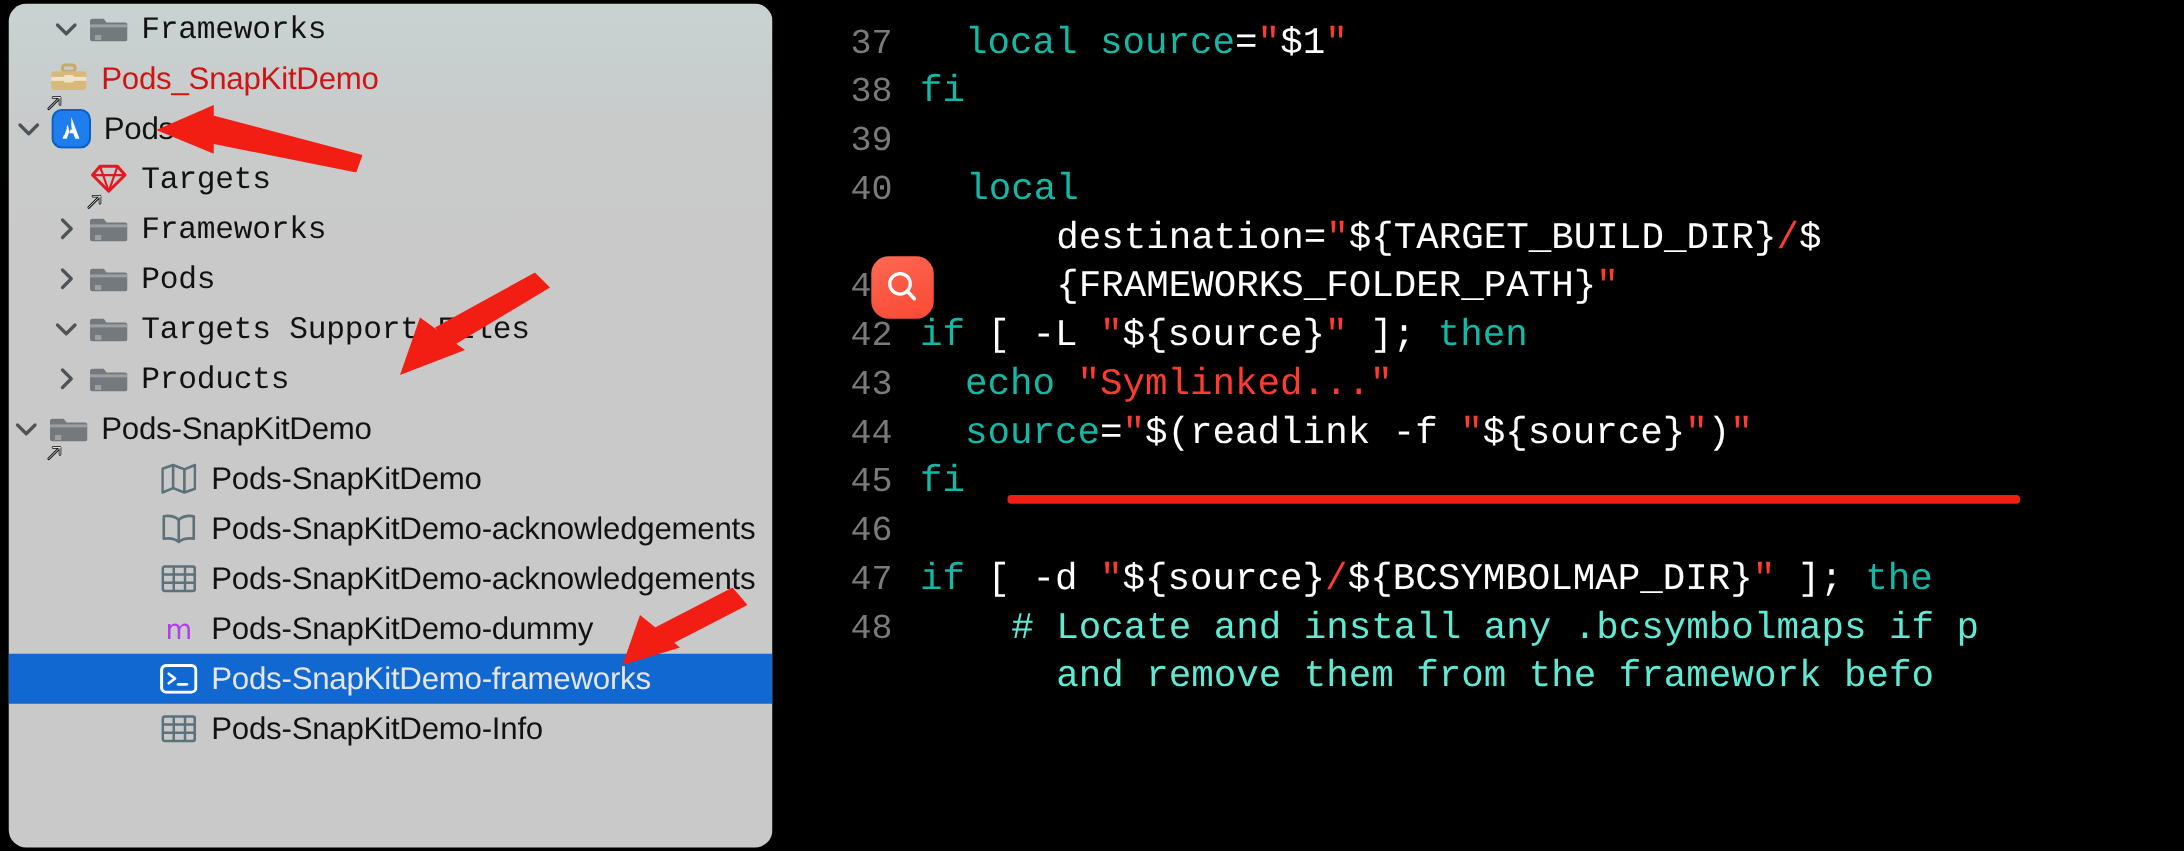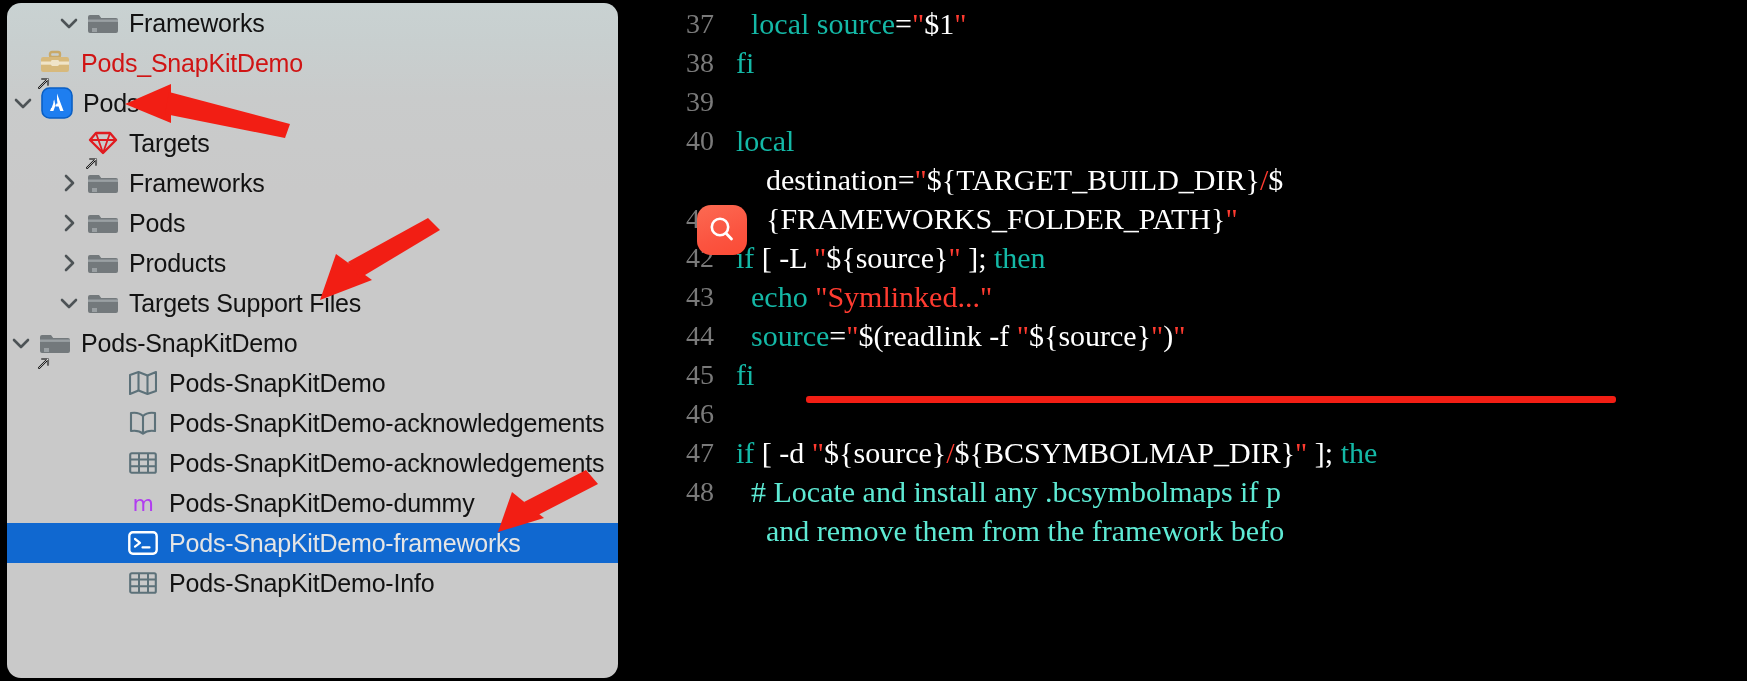--- a/index.html
+++ b/index.html
@@ -50,21 +50,21 @@
   .row .twisty svg { display: block; }
   .row .ico {
     width: 40px; min-width: 40px; height: 32px;
     display: flex; align-items: center; justify-content: center;
     position: relative;
   }
   .row .lbl { padding-left: 6px; }
 
   
   .i0 { padding-left: 2px; }
-  .i1 { padding-left: 48px; }
+  .i1 { padding-left: 32px; font-family: Liberation Mono, monospace; }
   .i2 { }
   .i3 { padding-left: 88px; }
 
   .red-text { color: #d01414; }
 
   
   .alias {
     position: absolute;
     left: 2px; bottom: -2px;
     width: 14px; height: 14px;
@@ -74,28 +74,28 @@
   
   #editor {
     position: absolute;
     left: 618px; top: 0;
     width: 1129px; height: 681px;
     background: #000000;
     overflow: hidden;
   }
   .code-wrap {
     position: relative;
-    padding-top: 4px;
-    font-family: Liberation Serif, serif;
+    padding-top: 16px;
+    font-family: Liberation Mono, monospace;
     font-size: 30px;
     line-height: 39px;
     white-space: pre;
   }
   .cline { display: flex; align-items: flex-start; height: 39px; }
-  .cline.tall { height: 78px; }
+  .cline.tall { height: 78px; gap: 37px; }
   .gutter {
     width: 118px; min-width: 118px;
     text-align: right;
     padding-right: 22px;
     color: #7a7a7a;
     font-size: 28px;
   }
   .ctext { flex: 1; color: #ffffff; }
   .kw  { color: #14b8a6; }
   .qt  { color: #ff3b30; }
@@ -220,47 +220,47 @@
             <svg width="30" height="26" viewBox="0 0 30 26">
         <path d="M2 5 h9 l2.2 3 H28 a2 2 0 0 1 2 2 v11 a2 2 0 0 1 -2 2 H2 a2 2 0 0 1 -2 -2 V7 a2 2 0 0 1 2 -2 z" fill="#73797c"></path>
         <rect x="0" y="9.5" width="30" height="2.4" fill="#9aa0a3"></rect>
         <path d="M4 18 h5 v4 h-5 z" fill="#9aa0a3"></path>
       </svg>
           </span>
           <span class="lbl">Pods</span>
         </div>
         <div class="row i1">
           <span class="twisty">
+            <svg width="20" height="14" viewBox="0 0 20 14">
+      <path d="M3 4 L10 11 L17 4" fill="none" stroke="#4d5356" stroke-width="2.6" stroke-linecap="round" stroke-linejoin="round"></path>
+            </svg>
+          </span>
+          <span class="ico">
+            <svg width="30" height="26" viewBox="0 0 30 26">
+        <path d="M2 5 h9 l2.2 3 H28 a2 2 0 0 1 2 2 v11 a2 2 0 0 1 -2 2 H2 a2 2 0 0 1 -2 -2 V7 a2 2 0 0 1 2 -2 z" fill="#73797c"></path>
+        <rect x="0" y="9.5" width="30" height="2.4" fill="#9aa0a3"></rect>
+        <path d="M4 18 h5 v4 h-5 z" fill="#9aa0a3"></path>
+      </svg>
+          </span>
+          <span class="lbl">Targets Support Files</span>
+        </div>
+        <div class="row i1">
+          <span class="twisty">
             <svg width="14" height="20" viewBox="0 0 14 20">
       <path d="M4 3 L11 10 L4 17" fill="none" stroke="#4d5356" stroke-width="2.6" stroke-linecap="round" stroke-linejoin="round"></path>
             </svg>
           </span>
           <span class="ico">
             <svg width="30" height="26" viewBox="0 0 30 26">
         <path d="M2 5 h9 l2.2 3 H28 a2 2 0 0 1 2 2 v11 a2 2 0 0 1 -2 2 H2 a2 2 0 0 1 -2 -2 V7 a2 2 0 0 1 2 -2 z" fill="#73797c"></path>
         <rect x="0" y="9.5" width="30" height="2.4" fill="#9aa0a3"></rect>
         <path d="M4 18 h5 v4 h-5 z" fill="#9aa0a3"></path>
       </svg>
           </span>
           <span class="lbl">Products</span>
-        </div>
-        <div class="row i1">
-          <span class="twisty">
-            <svg width="20" height="14" viewBox="0 0 20 14">
-      <path d="M3 4 L10 11 L17 4" fill="none" stroke="#4d5356" stroke-width="2.6" stroke-linecap="round" stroke-linejoin="round"></path>
-            </svg>
-          </span>
-          <span class="ico">
-            <svg width="30" height="26" viewBox="0 0 30 26">
-        <path d="M2 5 h9 l2.2 3 H28 a2 2 0 0 1 2 2 v11 a2 2 0 0 1 -2 2 H2 a2 2 0 0 1 -2 -2 V7 a2 2 0 0 1 2 -2 z" fill="#73797c"></path>
-        <rect x="0" y="9.5" width="30" height="2.4" fill="#9aa0a3"></rect>
-        <path d="M4 18 h5 v4 h-5 z" fill="#9aa0a3"></path>
-      </svg>
-          </span>
-          <span class="lbl">Targets Support Files</span>
         </div>
         <div class="row i2">
           <span class="twisty">
             <svg width="20" height="14" viewBox="0 0 20 14">
       <path d="M3 4 L10 11 L17 4" fill="none" stroke="#4d5356" stroke-width="2.6" stroke-linecap="round" stroke-linejoin="round"></path>
             </svg>
           </span>
           <span class="ico">
             <svg width="30" height="26" viewBox="0 0 30 26">
         <path d="M2 5 h9 l2.2 3 H28 a2 2 0 0 1 2 2 v11 a2 2 0 0 1 -2 2 H2 a2 2 0 0 1 -2 -2 V7 a2 2 0 0 1 2 -2 z" fill="#73797c"></path>

